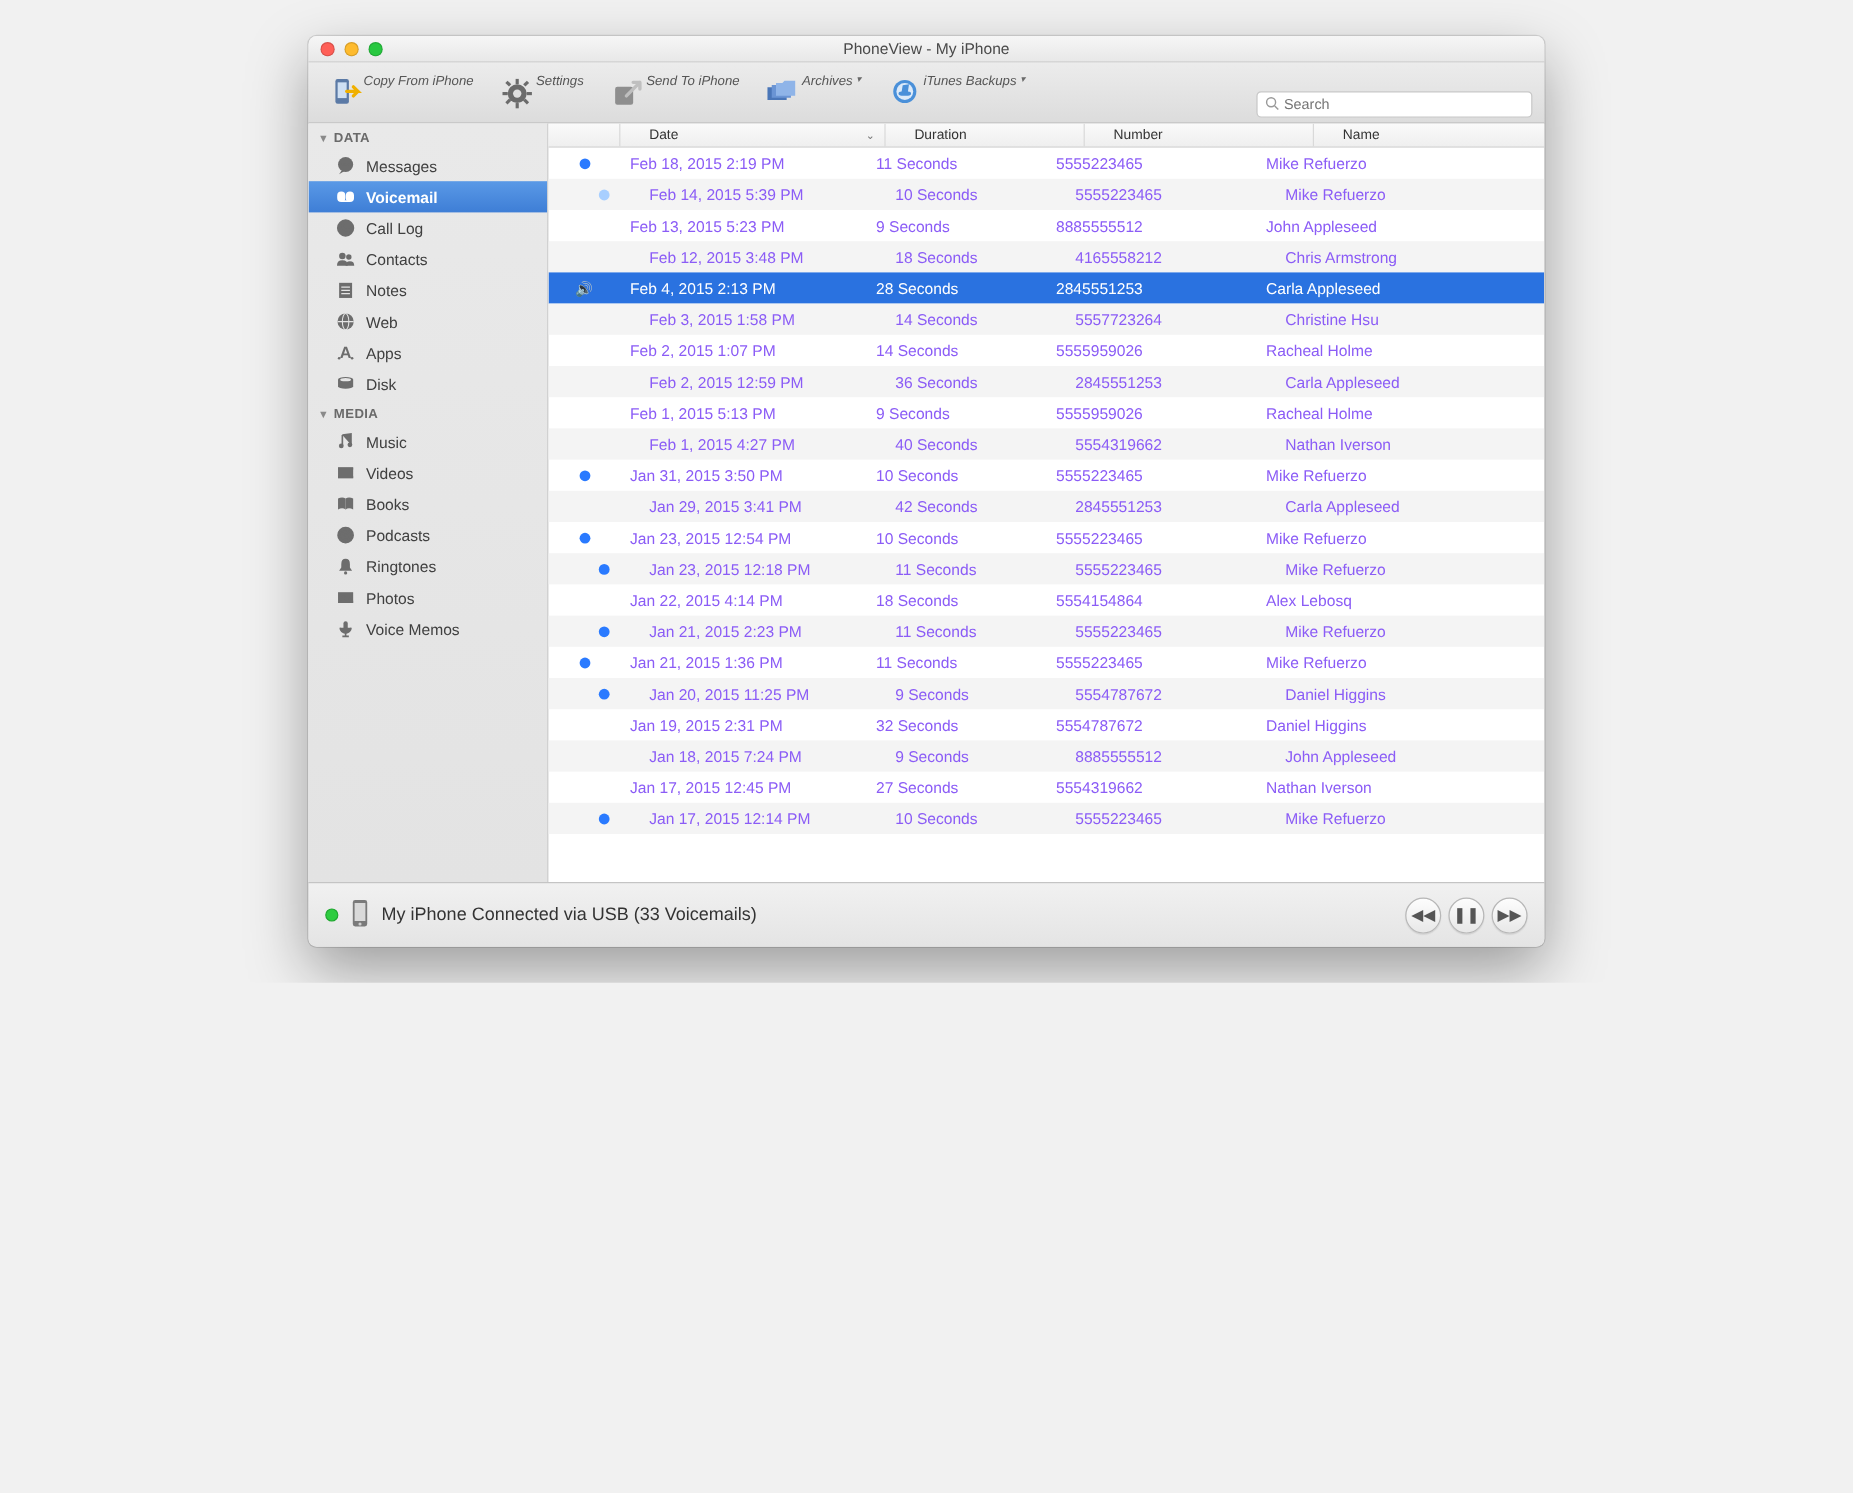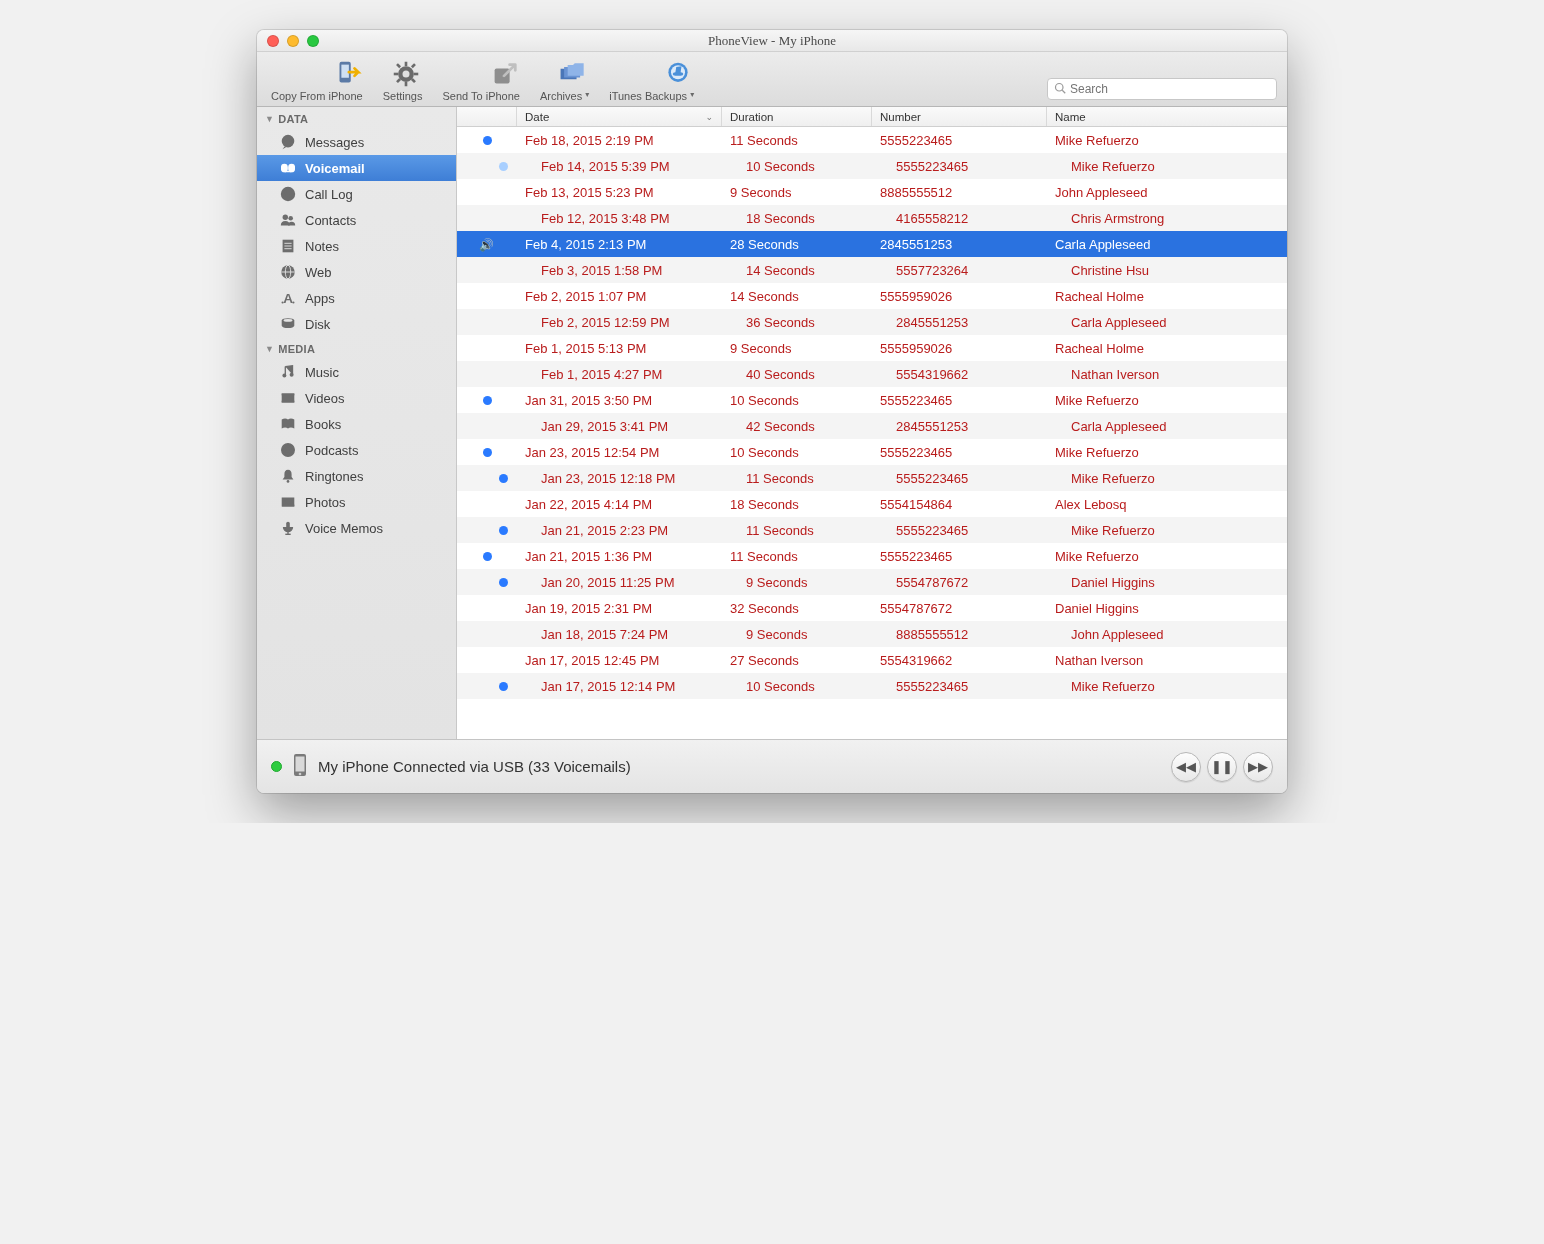--- a/index.html
+++ b/index.html
@@ -20,45 +20,45 @@
     position: relative;
   }
   
   .titlebar {
     height: 22px;
     background: linear-gradient(#f6f6f6,#e8e8e8);
     border-bottom: 1px solid #d0d0d0;
     display: flex;
     align-items: center;
     position: relative;
-    font-family: Liberation Serif, serif;
   }
   .traffic-lights { display: flex; gap: 8px; padding-left: 10px; }
   .dot { width: 12px; height: 12px; border-radius: 50%; border: 0.5px solid rgba(0,0,0,0.15); }
   .dot.red { background: #ff5f57; }
   .dot.yellow { background: #febb2e; }
   .dot.green { background: #28c840; }
   .title {
     position: absolute; left: 0; right: 0; text-align: center;
     font-size: 13px; color: #4a4a4a; pointer-events: none;
   }
 
   
   .toolbar {
     background: linear-gradient(#ececec,#dcdcdc);
     border-bottom: 1px solid #b6b6b6;
     display: flex; align-items: center;
     padding: 4px 10px 4px 6px;
     gap: 4px;
   }
   .tb-item {
-    display: flex; flex-direction: column; align-items: flex-end;
+    display: flex; flex-direction: row; align-items: flex-start;
     padding: 2px 8px 0;
     font-size: 11px; color: #555;
     cursor: default;
+    font-style: italic;
   }
   .tb-icon {
     width: 32px; height: 32px;
     display: flex; align-items: center; justify-content: center;
   }
   .spacer { flex: 1; }
   .search {
     width: 230px; height: 22px;
     border-radius: 4px;
     background: #fff;
@@ -104,35 +104,35 @@
   .sb-ico { width: 18px; height: 18px; display:flex; align-items:center; justify-content:center; flex:none; }
   .sb-item .sb-ico svg path, .sb-item .sb-ico svg rect, .sb-item .sb-ico svg circle { fill:#6d6d6d; }
   .sb-item.selected .sb-ico svg path, .sb-item.selected .sb-ico svg rect, .sb-item.selected .sb-ico svg circle { fill:#fff; }
 
   
   .tablewrap { flex:1; display:flex; flex-direction:column; overflow:hidden; }
   .thead {
     display:flex; height:20px;
     background: linear-gradient(#fafafa,#efefef);
     border-bottom: 1px solid #cfcfcf;
-    font-size: 11.5px; color: #333;
+    font-size: 11.5px; color: #333; gap: 16px;
   }
   .th { display:flex; align-items:center; padding: 0 8px; border-right:1px solid #d9d9d9; position:relative; }
   .th:last-child{border-right:none}
   .c0{width:60px}
   .c1{width:205px}
   .c2{width:150px}
   .c3{width:175px}
   .c4{flex:1}
   .sort-ind { margin-left:auto; font-size:9px; color:#777; }
 
   .tbody { flex:1; overflow:auto; font-size:13px; }
   .row {
     display:flex; height:26px; align-items:center;
-    color:#b91c1c;
+    color:#8b5cf6;
   }
   .row.alt { background:#f4f4f4;padding-left:16px; }
   .row.selected { background:#2a72e0; color:#fff; }
   .cell { padding:0 8px; overflow:hidden; white-space:nowrap; }
   .unread-dot { width:9px; height:9px; border-radius:50%; background:#2a7aff; display:inline-block; }
   .unread-dot.light { background:#a8cfff; }
   .speaker-ico { color:#000; font-size:12px; }
   .row.selected .speaker-ico { color:#fff; }
 
   

